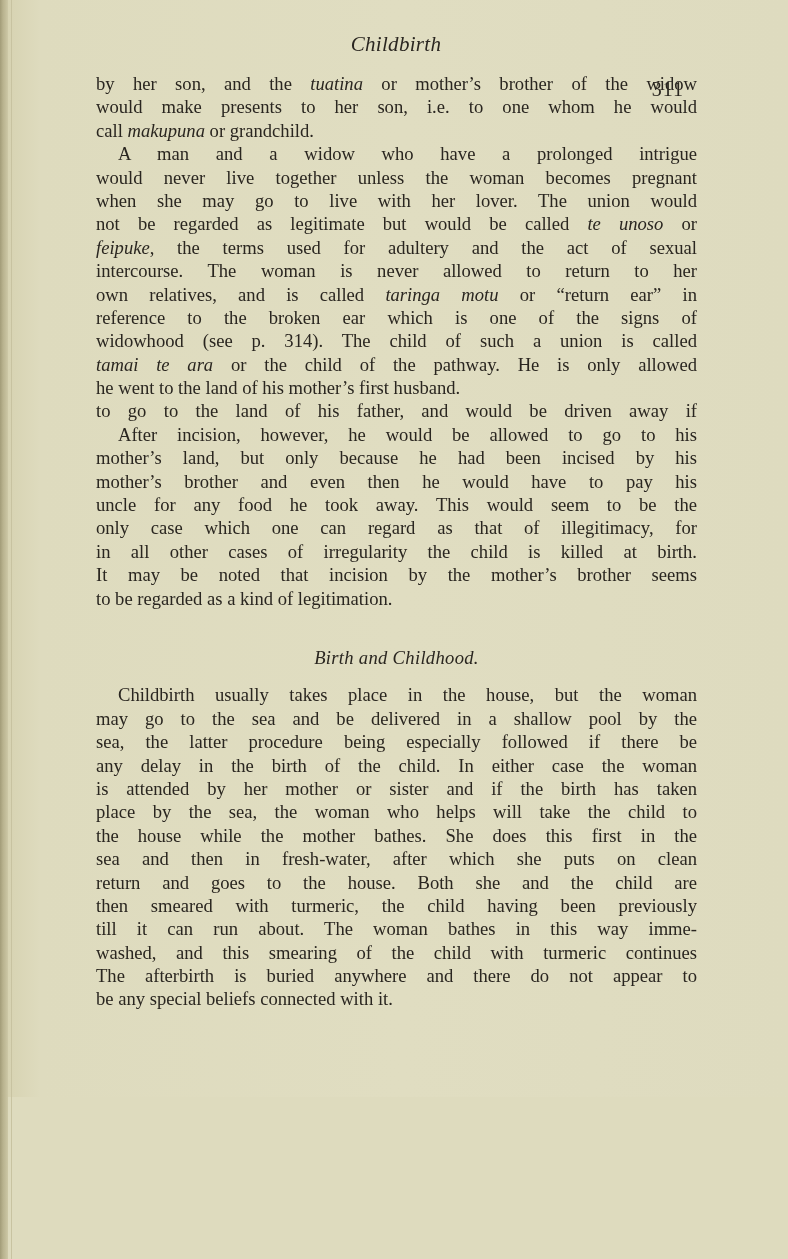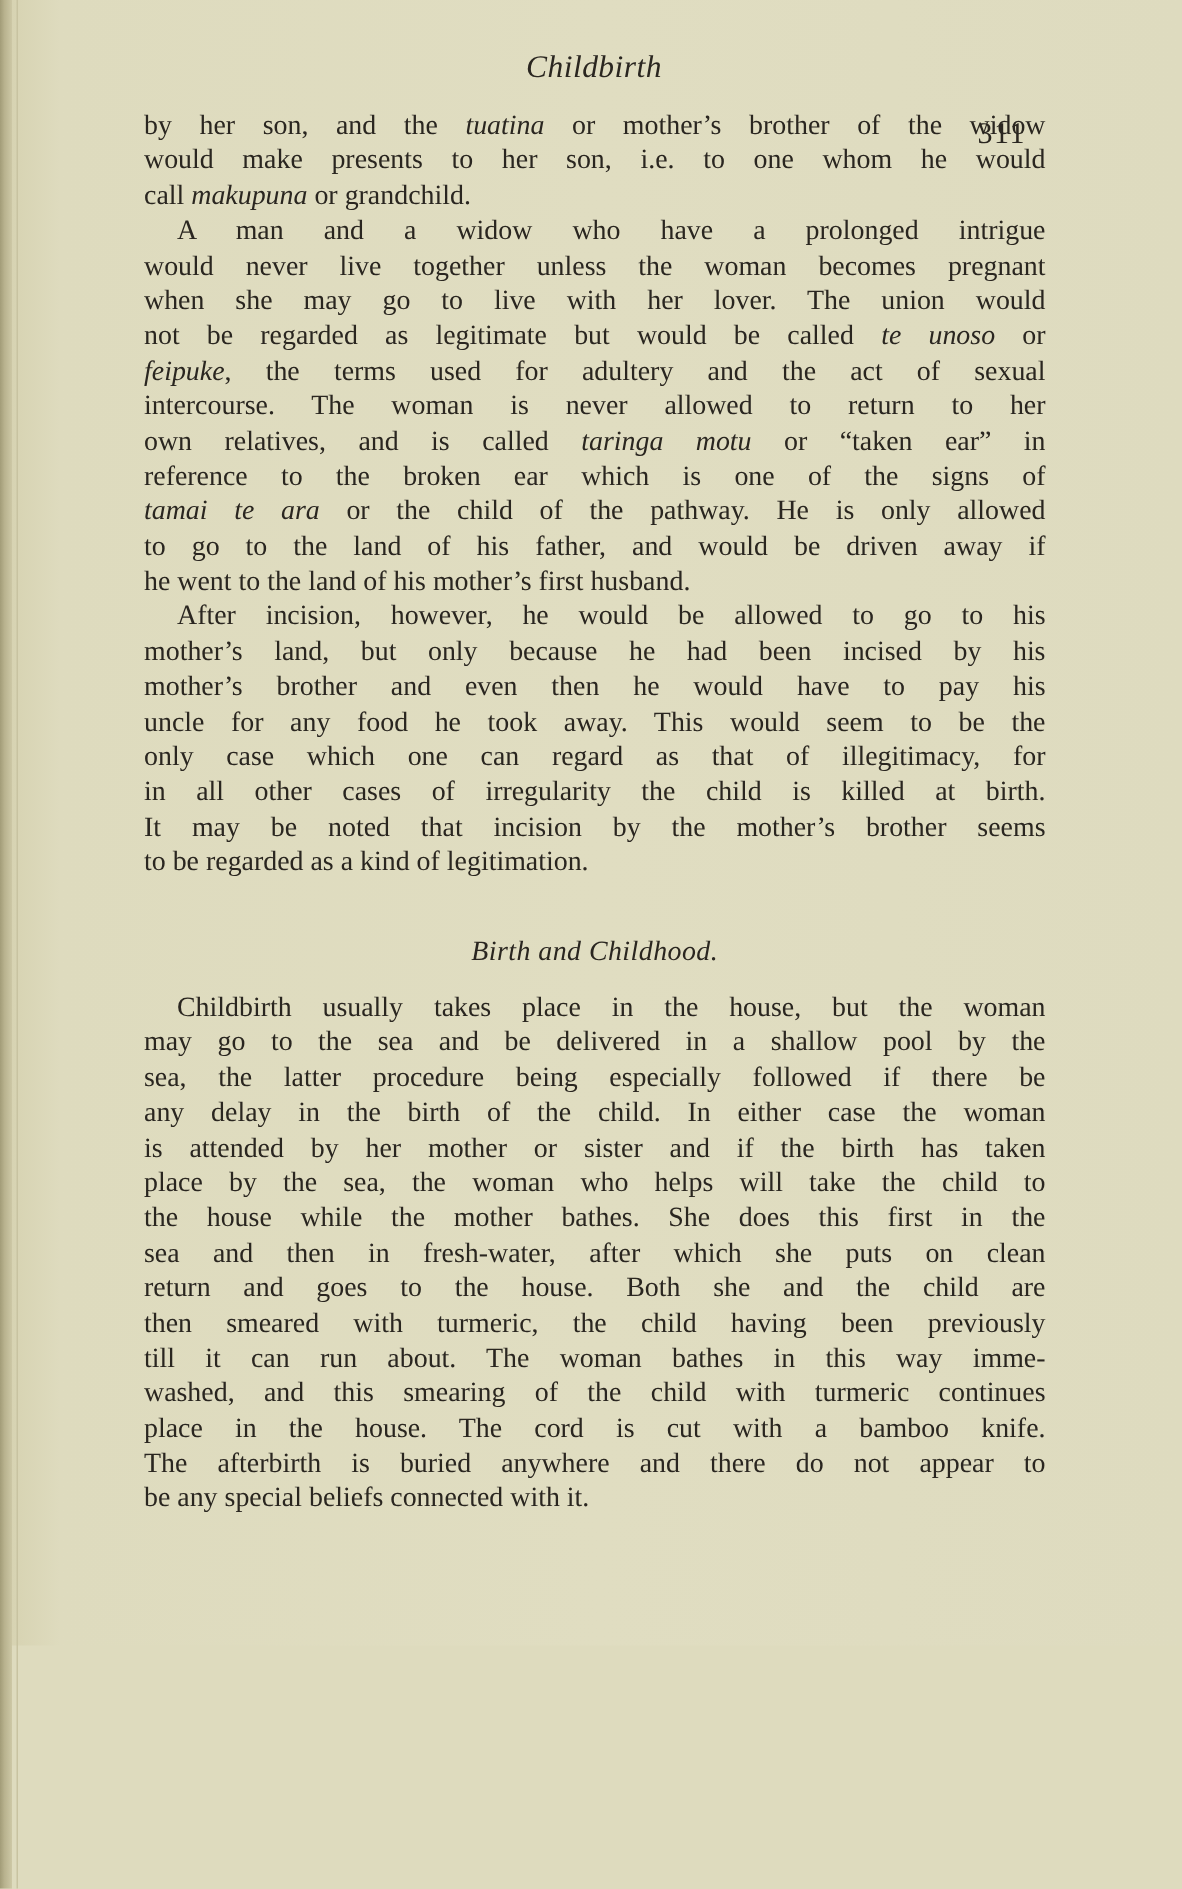--- a/index.html
+++ b/index.html
@@ -109,25 +109,26 @@
           <span class="line"><span>would make presents to her son, i.e. to one whom he would</span></span>
           <span class="line last"><span>call </span><em>makupuna</em><span> or grandchild.</span></span>
         </div>
         <div>
           <span class="line indent"><span>A man and a widow who have a prolonged intrigue</span></span>
           <span class="line"><span>would never live together unless the woman becomes pregnant</span></span>
           <span class="line"><span>when she may go to live with her lover.  The union would</span></span>
           <span class="line"><span>not be regarded as legitimate but would be called </span><em>te unoso</em><span> or</span></span>
           <span class="line"><em>feipuke</em><span>, the terms used for adultery and the act of sexual</span></span>
           <span class="line"><span>intercourse.  The woman is never allowed to return to her</span></span>
-          <span class="line"><span>own relatives, and is called </span><em>taringa motu</em><span> or “taken ear” in</span></span>
+          <span class="line"><span>own relatives, and is called </span><em>taringa motu</em><span> or “return ear” in</span></span>
           <span class="line"><span>reference to the broken ear which is one of the signs of</span></span>
+          <span class="line"><span>widowhood (see p. 314).  The child of such a union is called</span></span>
           <span class="line"><em>tamai te ara</em><span> or the child of the pathway.  He is only allowed</span></span>
+          <span class="line last"><span>he went to the land of his mother’s first husband.</span></span>
           <span class="line"><span>to go to the land of his father, and would be driven away if</span></span>
-          <span class="line last"><span>he went to the land of his mother’s first husband.</span></span>
         </div>
         <div>
           <span class="line indent"><span>After incision, however, he would be allowed to go to his</span></span>
           <span class="line"><span>mother’s land, but only because he had been incised by his</span></span>
           <span class="line"><span>mother’s brother and even then he would have to pay his</span></span>
           <span class="line"><span>uncle for any food he took away.  This would seem to be the</span></span>
           <span class="line"><span>only case which one can regard as that of illegitimacy, for</span></span>
           <span class="line"><span>in all other cases of irregularity the child is killed at birth.</span></span>
           <span class="line"><span>It may be noted that incision by the mother’s brother seems</span></span>
           <span class="line last"><span>to be regarded as a kind of legitimation.</span></span>
@@ -141,19 +142,18 @@
           <span class="line"><span>sea, the latter procedure being especially followed if there be</span></span>
           <span class="line"><span>any delay in the birth of the child.  In either case the woman</span></span>
           <span class="line"><span>is attended by her mother or sister and if the birth has taken</span></span>
           <span class="line"><span>place by the sea, the woman who helps will take the child to</span></span>
           <span class="line"><span>the house while the mother bathes.  She does this first in the</span></span>
           <span class="line"><span>sea and then in fresh-water, after which she puts on clean</span></span>
           <span class="line"><span>return and goes to the house.  Both she and the child are</span></span>
           <span class="line"><span>then smeared with turmeric, the child having been previously</span></span>
           <span class="line"><span>till it can run about.  The woman bathes in this way imme-</span></span>
           <span class="line"><span>washed, and this smearing of the child with turmeric continues</span></span>
-          <span class="line"><span>place in the house.  The cord is cut with a bamboo knife.</span></span>
           <span class="line"><span>The afterbirth is buried anywhere and there do not appear to</span></span>
           <span class="line last"><span>be any special beliefs connected with it.</span></span>
         </div>
       </div>
   </div>
 </div>
 
 </body></html>

